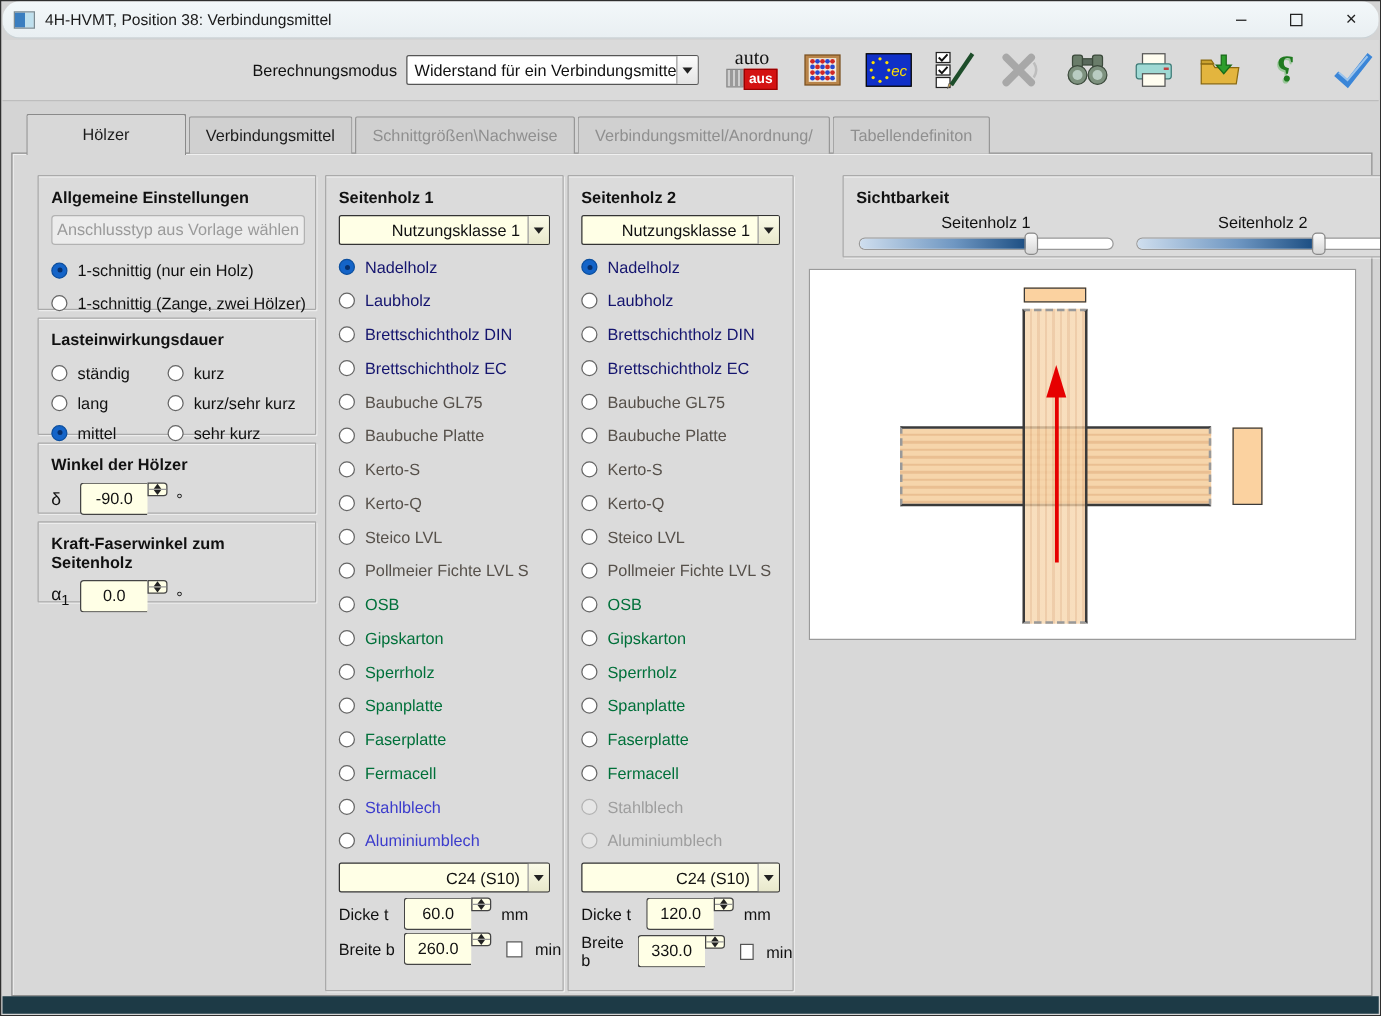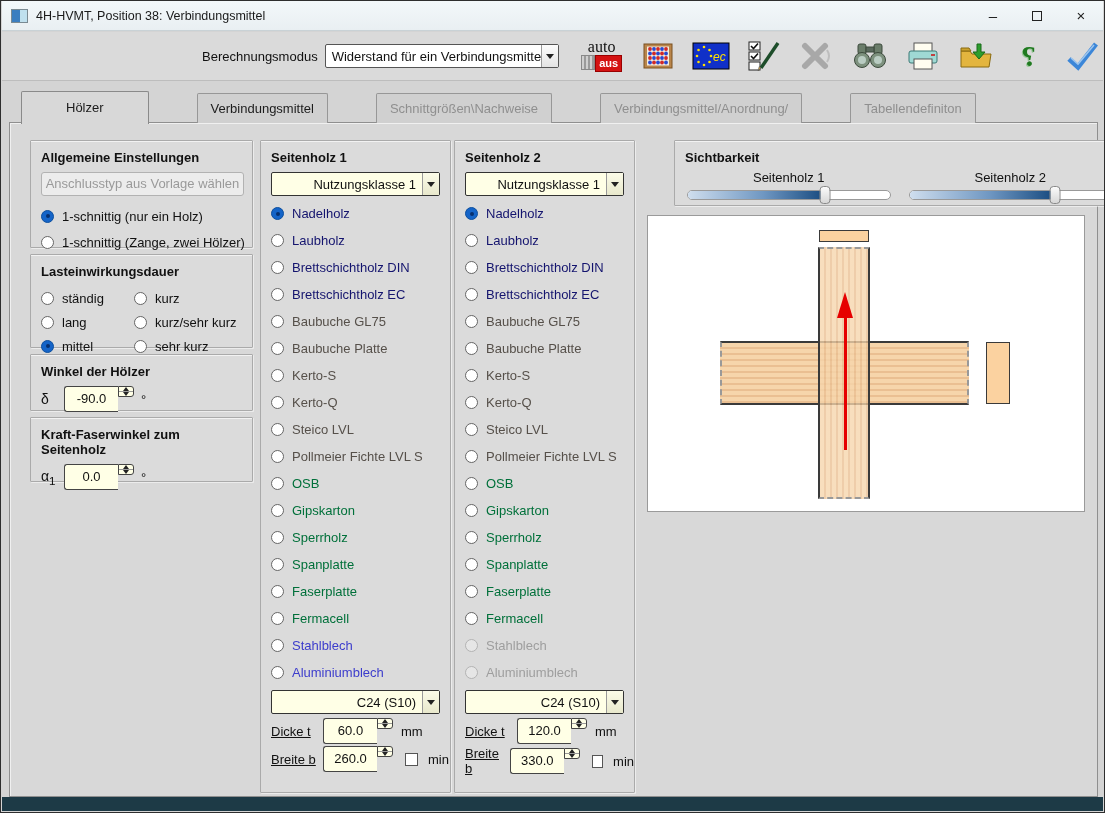--- a/index.html
+++ b/index.html
@@ -4,21 +4,21 @@
 <style>
   * { box-sizing: border-box; margin: 0; padding: 0; }
   html,body { width:1105px; height:813px; }
   body { font-family:"Liberation Sans", sans-serif; font-size:13px; color:#111; background:#888; }
 
   .win { position:relative; width:1105px; height:813px; background:#d4d4d4; border:1px solid #2e2e2e; overflow:hidden; }
 
   
   .titlebar { position:absolute; left:1px; top:0; right:1px; height:30px;
     background:linear-gradient(180deg,#f3f8fa 0%,#e9eff2 100%); border-bottom:1px solid #c9d2d6;
-    display:flex; align-items:center; }
+    display:flex; align-items:center;border-radius:14px; }
   .app-icon { width:17px; height:14px; margin:0 8px 0 9px; border:1px solid #7a8a92; background:linear-gradient(90deg,#3a7ec0 0 8px,#bfe0ee 8px); }
   .title-text { font-size:12.5px; color:#1a1a1a; }
   .win-controls { margin-left:auto; display:flex; height:100%; }
   .wc-btn { width:44px; height:100%; display:flex; align-items:center; justify-content:center; font-size:15px; color:#222; }
   .wc-box { width:10px; height:10px; border:1.2px solid #222; }
 
   
   .toolbar { position:absolute; left:1px; top:31px; right:1px; height:49px; background:#dadada;
     border-bottom:1px solid #bdbdbd; display:flex; align-items:center; }
   .mode-label { margin-left:200px; }
@@ -32,21 +32,21 @@
   .tb-icons { display:flex; align-items:center; margin-left:22px; gap:17px; }
   .tb-icon { width:36px; height:36px; display:flex; align-items:center; justify-content:center; flex-direction:column; }
   .autoaus { width:42px; }
   .auto-t { font-family:"Liberation Serif", serif; font-size:16px; line-height:14px; color:#111; }
   .aus-row { display:flex; margin-top:1px; }
   .aus-grip { width:14px; height:15px; background:repeating-linear-gradient(90deg,#cfcfcf 0 2px,#9a9a9a 2px 4px); border:1px solid #888; }
   .aus-badge { background:#d41212; color:#fff; font-size:11px; font-weight:bold; padding:0 3px; line-height:15px; border:1px solid #900; }
   .help-glyph { font-family:"Liberation Serif", serif; font-size:30px; font-weight:bold; color:#1f7a1f; transform:scaleX(-1); line-height:30px; text-shadow:1px 1px 0 #9ac79a; }
 
   
-  .tabbar { position:absolute; left:20px; top:90px; height:32px; display:flex; z-index:3;gap:46px; }
+  .tabbar { position:absolute; left:20px; top:90px; height:32px; display:flex; z-index:3; }
   .tab { height:30px; line-height:29px; padding:0 13px; margin-top:2px; background:#d0d0d0;
     border:1px solid #979797; border-bottom:none; border-radius:2px 2px 0 0; margin-right:2px; color:#1c1c1c; }
   .tab.active { height:33px; margin-top:0; line-height:31px; background:#d8d8d8; border-color:#8a8a8a; z-index:4; padding:0 44px; }
   .tab.disabled { color:#8f8f8f; }
 
   .content { position:absolute; left:8px; top:121px; width:1089px; height:675px;
     background:#d8d8d8; border:1px solid #8f8f8f; box-shadow:inset 1px 1px 0 #f0f0f0; }
   .bottombar { position:absolute; left:1px; right:1px; bottom:1px; height:14px; background:#1d3a46; }
 
   
@@ -90,21 +90,21 @@
   .spin-up:after { content:""; border-left:3.5px solid transparent; border-right:3.5px solid transparent; border-bottom:4.5px solid #222; }
   .spin-dn:after { content:""; border-left:3.5px solid transparent; border-right:3.5px solid transparent; border-top:4.5px solid #222; }
   .unit { margin-left:2px; }
 
   
   .yellow-combo { background:#ffffe6; margin:0 10px 4px; width:calc(100% - 20px); border-color:#333;text-align:right; }
   .yellow-combo .c-arrow { background:linear-gradient(180deg,#fbfbe8,#e8e8cc); }
   .mat-list { margin-top:3px; margin-bottom:4px; }
   .mat-list .radio-row { height:27px; }
   .dim-row { display:flex; align-items:center; margin:2px 0 2px 10px; gap:6px; }
-  .dim-label { width:46px;text-decoration:underline; }
+  .dim-label { width:46px; }
   .checkbox { width:13px; height:13px; border:1px solid #555; background:#fff; margin-left:6px; }
   .cb-label { margin-left:4px; }
 
   
   .vis-body { display:flex; padding:0 12px; gap:18px; margin-top:-2px; }
   .vis-col { flex:1; }
   .vis-col .vlabel { text-align:center; margin-bottom:5px; }
   .slider { position:relative; height:10px; border:1px solid #999; border-radius:6px; background:#fff; }
   .slider .fill { position:absolute; left:0; top:0; bottom:0; border-radius:6px 0 0 6px;
     background:linear-gradient(90deg,#cfdeee 0%,#6f97c2 55%,#16497e 100%); }

